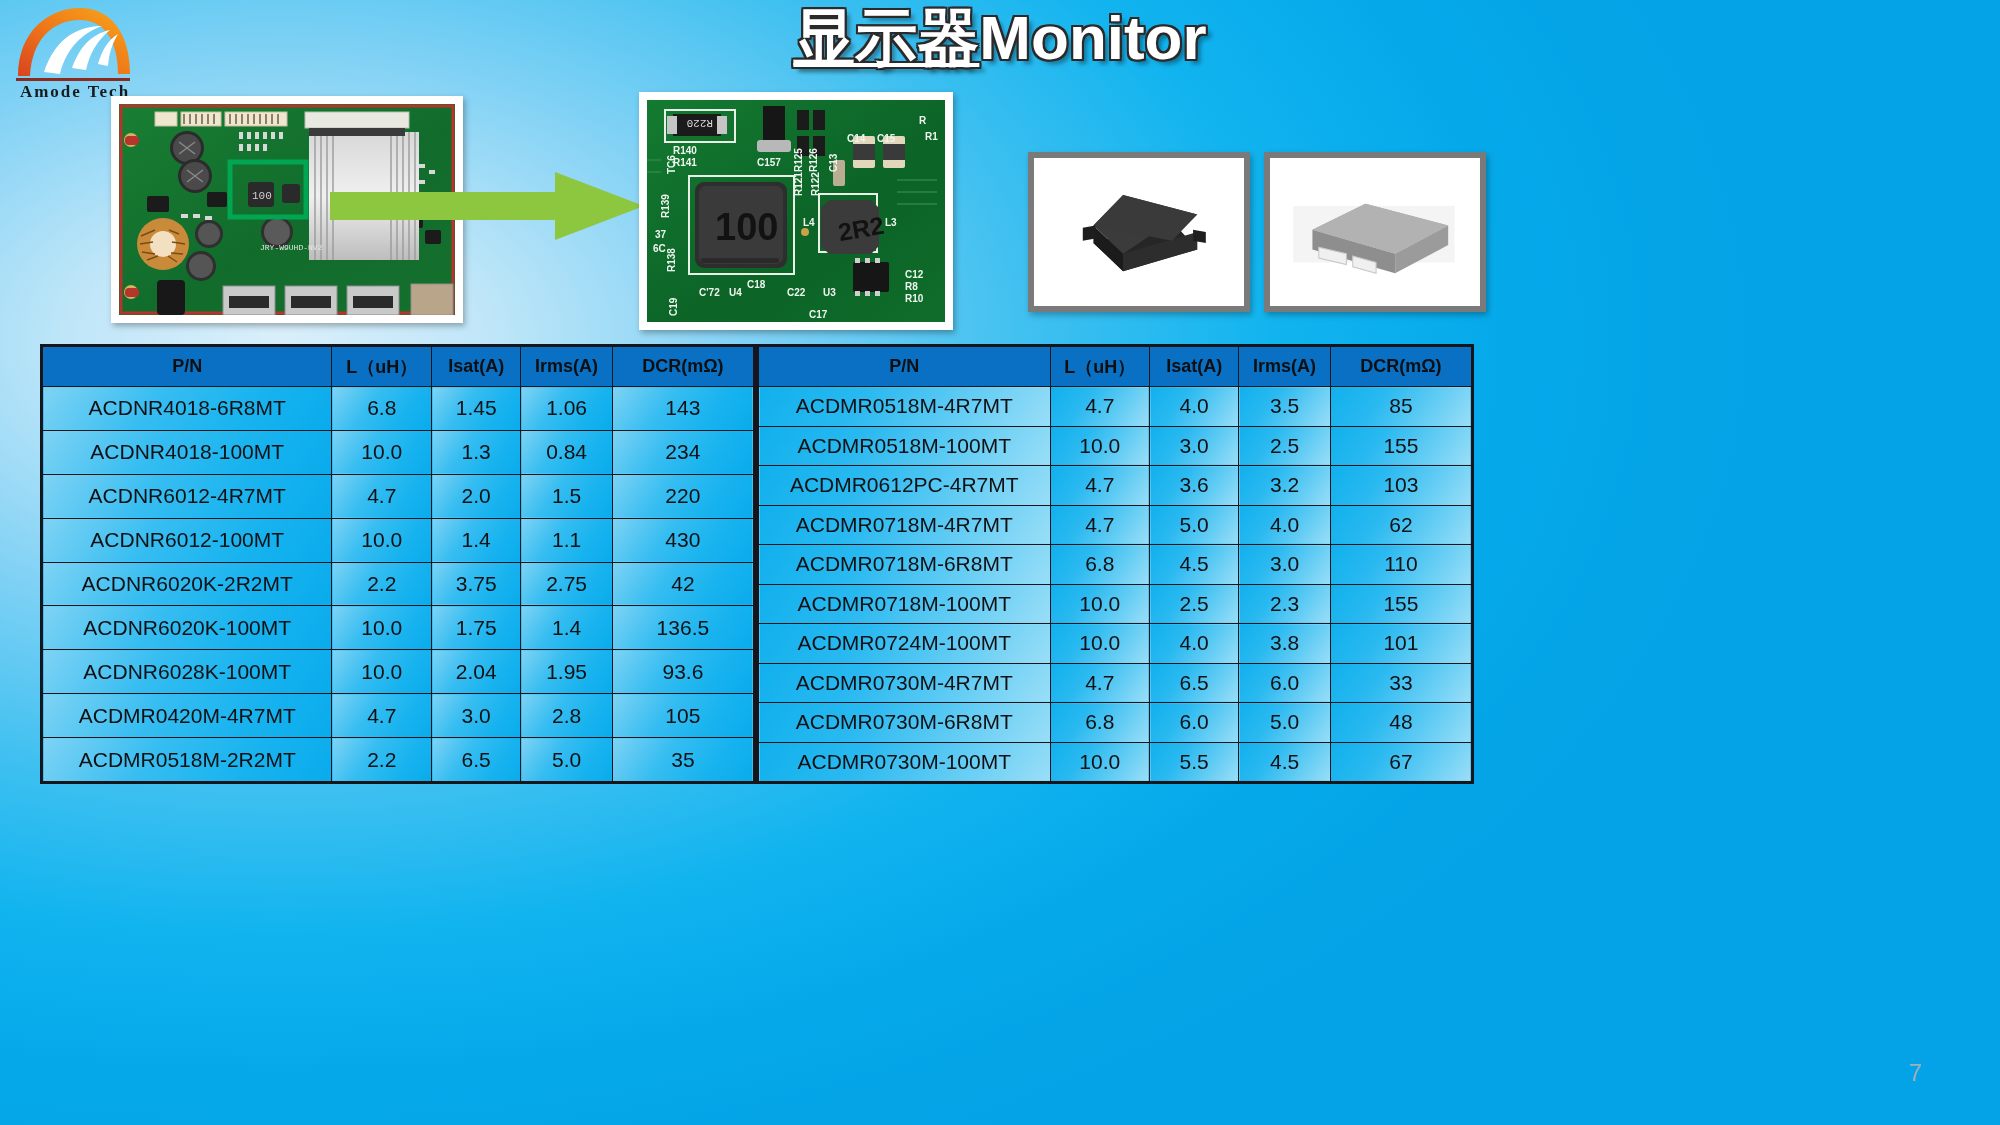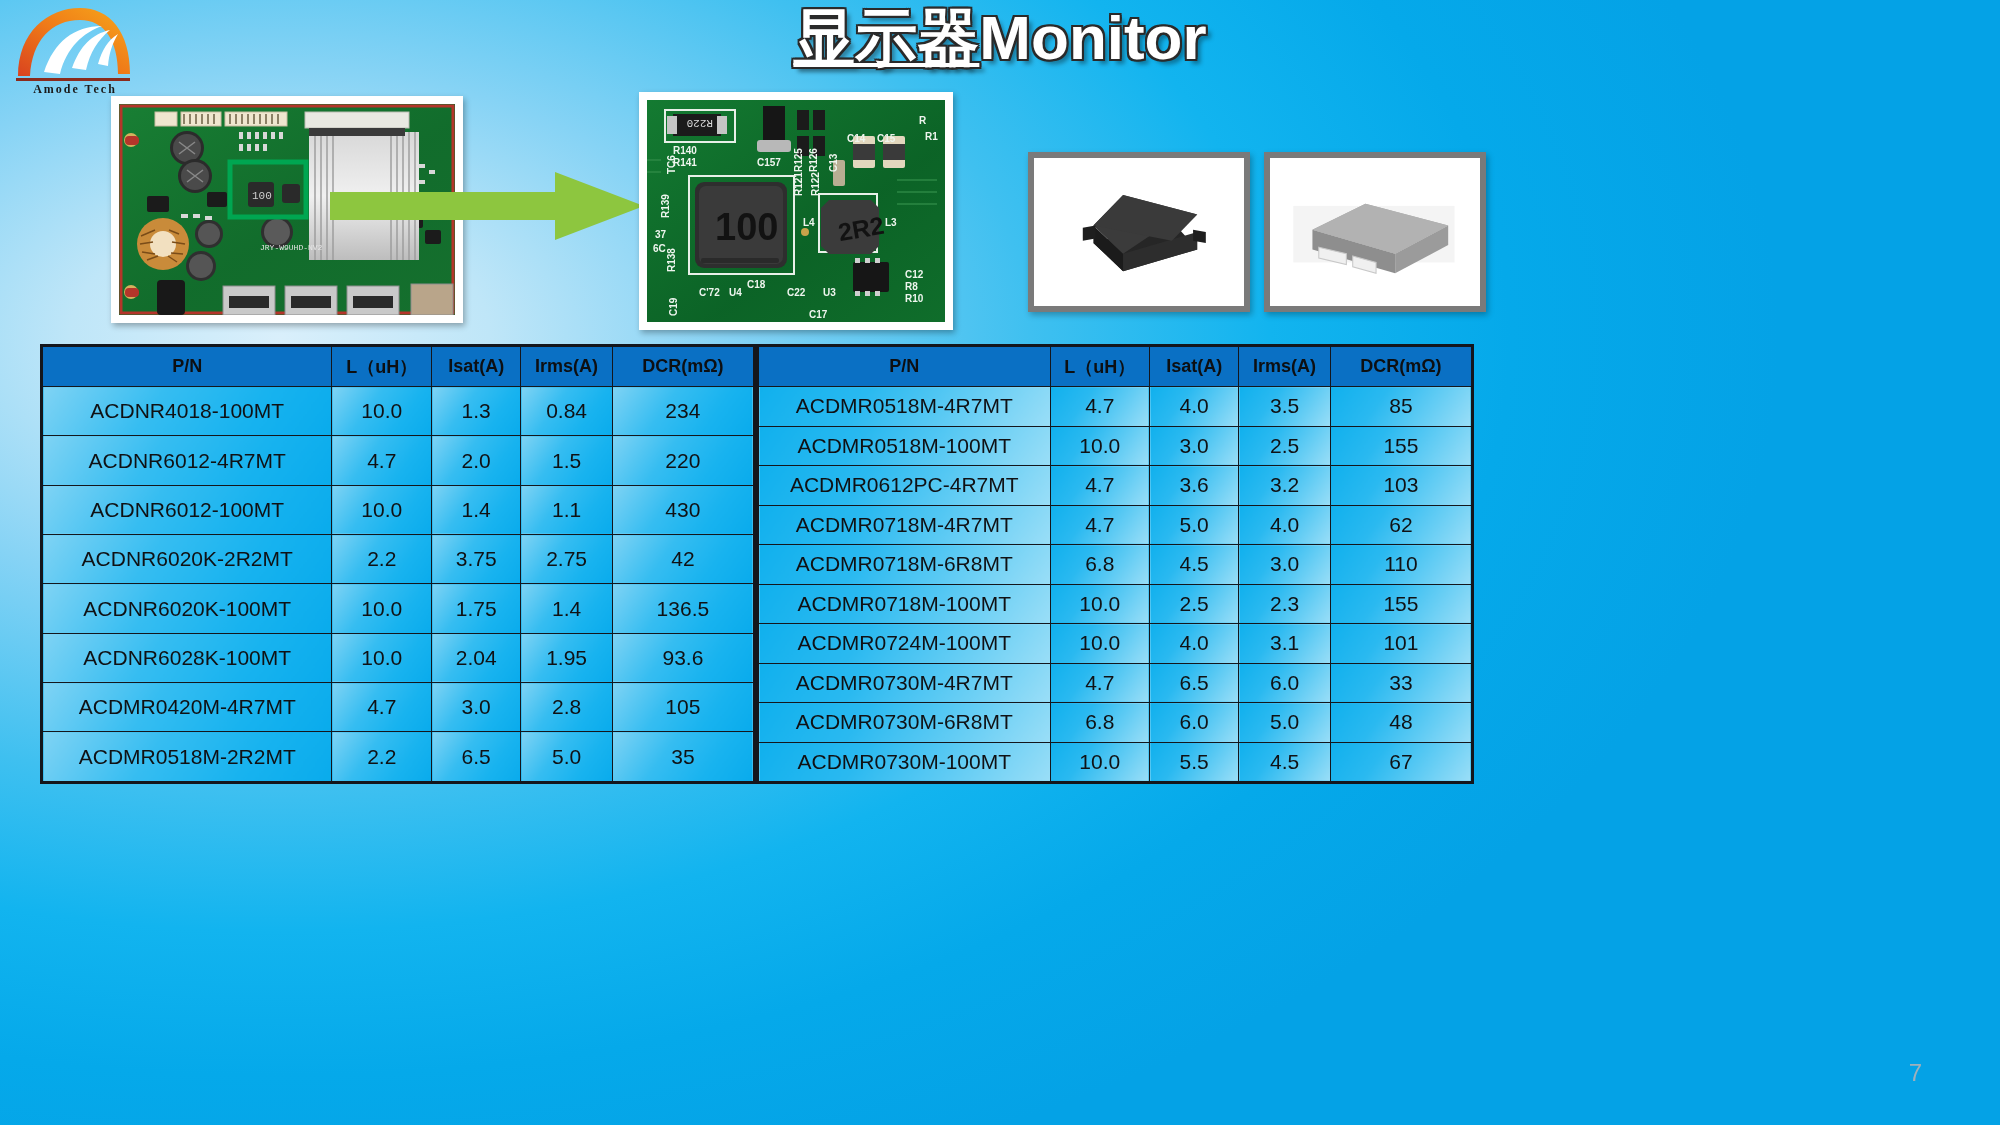--- a/index.html
+++ b/index.html
@@ -10,21 +10,21 @@
     background:
       radial-gradient(ellipse 1500px 900px at 14% 30%, #d9effb 0%, #bfe6f8 14%, #86d3f5 30%, #3fc0f0 50%, #12b4ef 66%, #05a9ea 82%, #04a2e6 100%);
   }
   .slide{position:absolute;inset:0;}
 
   
   .logo{position:absolute;left:10px;top:6px;width:140px;height:100px;}
   .logo .mark{position:absolute;left:4px;top:0;width:122px;height:72px;}
   .logo .bar{position:absolute;left:6px;top:72px;width:114px;height:3px;background:#8a2b1d;}
   .logo .name{position:absolute;left:6px;top:76px;width:118px;text-align:center;
-    font-family:"Liberation Serif","DejaVu Serif",serif;font-weight:bold;font-size:12px;color:#1b1b1b;letter-spacing:2px;}
+    font-family:"Liberation Serif","DejaVu Serif",serif;font-weight:bold;font-size:17px;color:#1b1b1b;letter-spacing:2px;}
 
   
   .title{
     position:absolute;left:0;top:4px;width:100%;text-align:center;
     font-size:62px;font-weight:bold;color:#ffffff;line-height:1.1;
     text-shadow:
       2px 0 0 #2a2a2a, -2px 0 0 #2a2a2a, 0 2px 0 #2a2a2a, 0 -2px 0 #2a2a2a,
       2px 2px 0 #2a2a2a, -2px -2px 0 #2a2a2a, 2px -2px 0 #2a2a2a, -2px 2px 0 #2a2a2a,
       5px 5px 4px rgba(0,0,0,.35);
     white-space:nowrap;
@@ -396,20 +396,27 @@
         <tr>
           <th>P/N</th>
           <th>L（uH）</th>
           <th>Isat(A)</th>
           <th>Irms(A)</th>
           <th>DCR(mΩ)</th>
         </tr>
       </thead>
       <tbody>
           <tr>
+            <td>ACDNR4018-6R8MT</td>
+            <td>6.8</td>
+            <td>1.45</td>
+            <td>1.06</td>
+            <td>143</td>
+          </tr>
+          <tr>
             <td>ACDNR4018-100MT</td>
             <td>10.0</td>
             <td>1.3</td>
             <td>0.84</td>
             <td>234</td>
           </tr>
           <tr>
             <td>ACDNR6012-4R7MT</td>
             <td>4.7</td>
             <td>2.0</td>
@@ -518,21 +525,21 @@
             <td>ACDMR0718M-100MT</td>
             <td>10.0</td>
             <td>2.5</td>
             <td>2.3</td>
             <td>155</td>
           </tr>
           <tr>
             <td>ACDMR0724M-100MT</td>
             <td>10.0</td>
             <td>4.0</td>
-            <td>3.1</td>
+            <td>3.8</td>
             <td>101</td>
           </tr>
           <tr>
             <td>ACDMR0730M-4R7MT</td>
             <td>4.7</td>
             <td>6.5</td>
             <td>6.0</td>
             <td>33</td>
           </tr>
           <tr>

